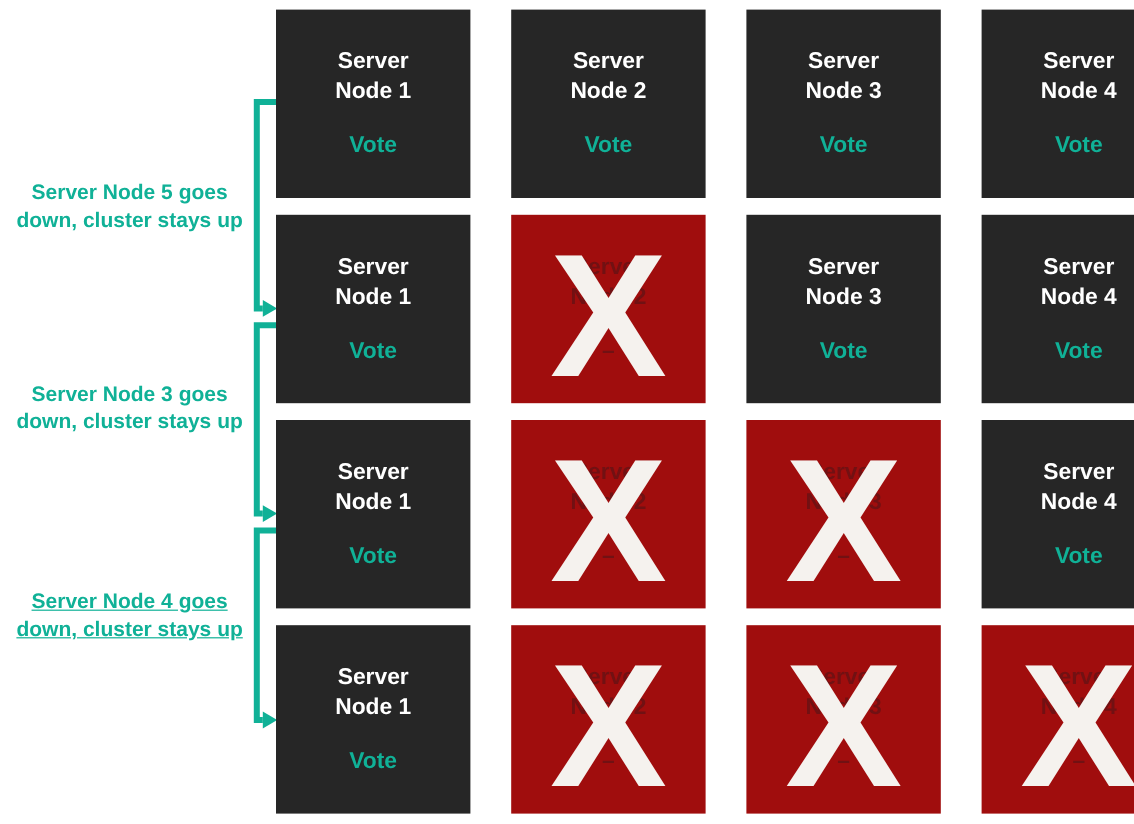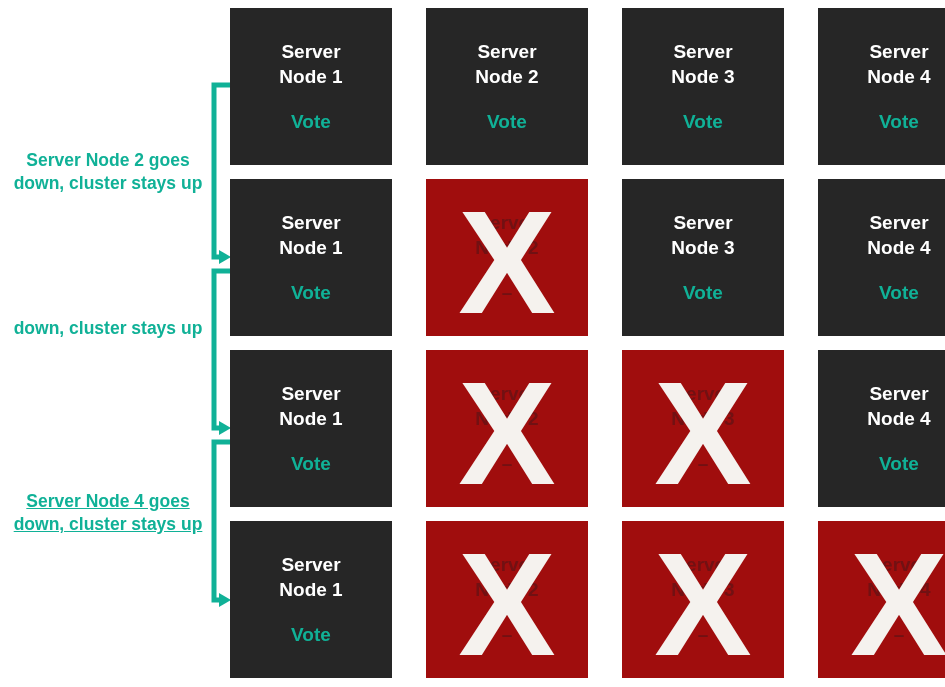--- a/index.html
+++ b/index.html
@@ -52,24 +52,25 @@
       <path d="M 230 271 H 214 V 428 H 219"></path>
       <polygon points="219,421 219,435 231,428"></polygon>
     </g>
     <g>
       <path d="M 230 442 H 214 V 600 H 219"></path>
       <polygon points="219,593 219,607 231,600"></polygon>
     </g>
   </svg>
 
   <div class="annotation a1">
-    <div>Server Node 2 goes</div>
+    <div>Server Node 5 goes</div>
     <div>down, cluster stays up</div>
   </div>
   <div class="annotation a2">
+    <div>Server Node 3 goes</div>
     <div>down, cluster stays up</div>
   </div>
   <div class="annotation a3">
     <div>Server Node 4 goes</div>
     <div>down, cluster stays up</div>
   </div>
 
   <div class="node-grid">
       <div class="node-row">
         <div class="box up">

